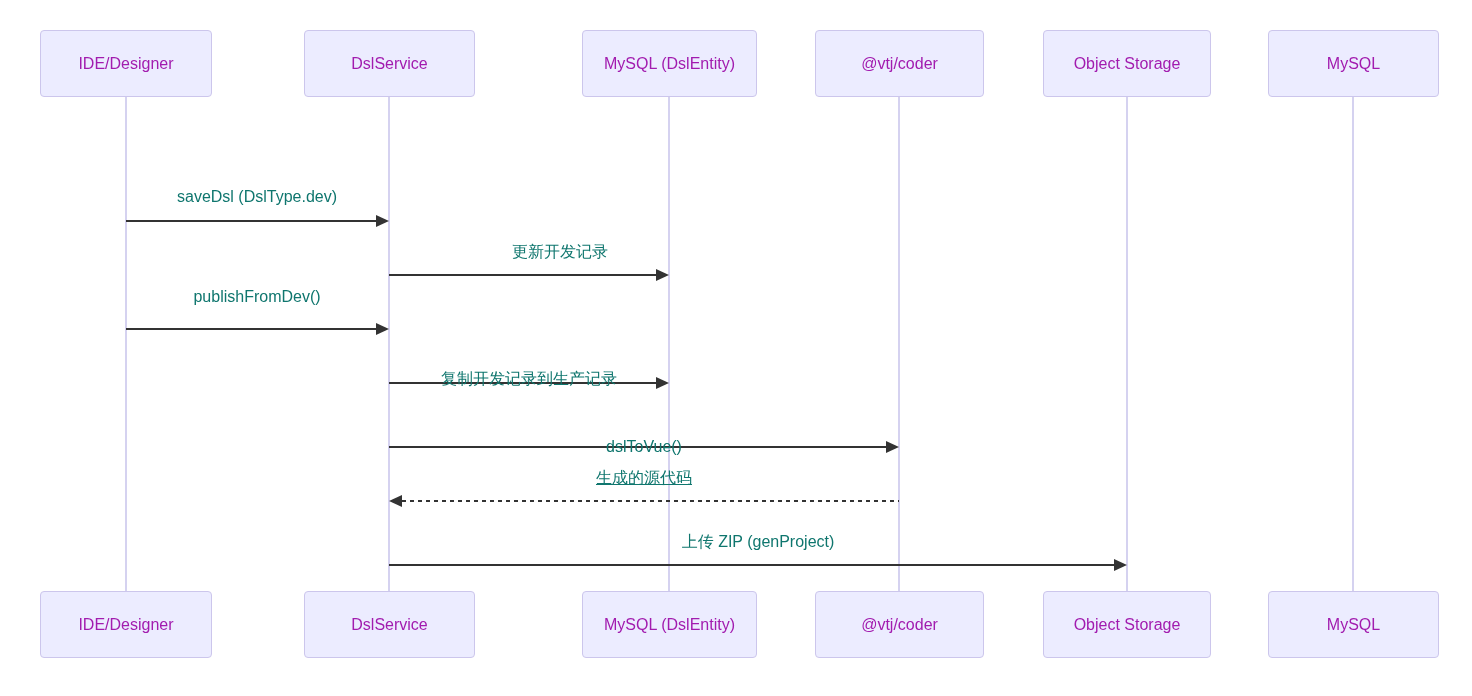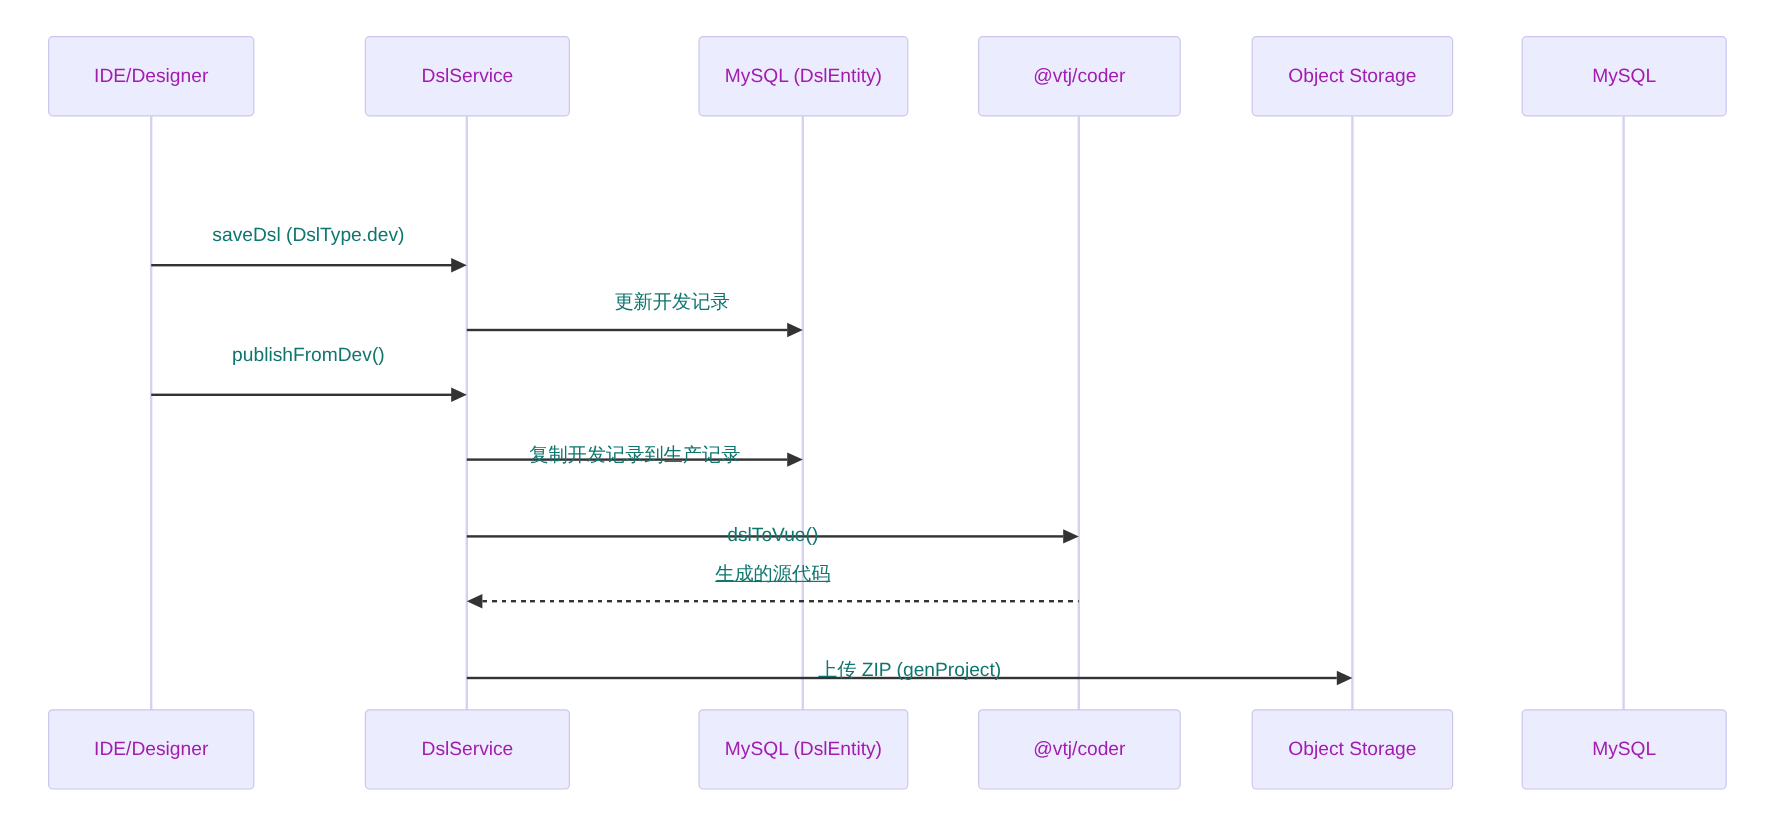--- a/index.html
+++ b/index.html
@@ -132,17 +132,17 @@
   <div class="arrowhead right" style="left:656px; top:377px;"></div>
 
   <div class="msg-label" style="left:644px; top:438px;">dslToVue()</div>
   <div class="msg-line" style="left:389px; top:446px; width:497px;"></div>
   <div class="arrowhead right" style="left:886px; top:441px;"></div>
 
   <div class="msg-label" style="left:644px; top:468px;text-decoration:underline;">生成的源代码</div>
   <div class="msg-line dashed" style="left:402px; top:500px; width:497px;"></div>
   <div class="arrowhead left" style="left:389px; top:495px;"></div>
 
-  <div class="msg-label" style="left:758px; top:548px;">上传 ZIP (genProject)</div>
+  <div class="msg-label" style="left:758px; top:532px;">上传 ZIP (genProject)</div>
   <div class="msg-line" style="left:389px; top:564px; width:725px;"></div>
   <div class="arrowhead right" style="left:1114px; top:559px;"></div>
 
 </div>
 
 </body></html>

